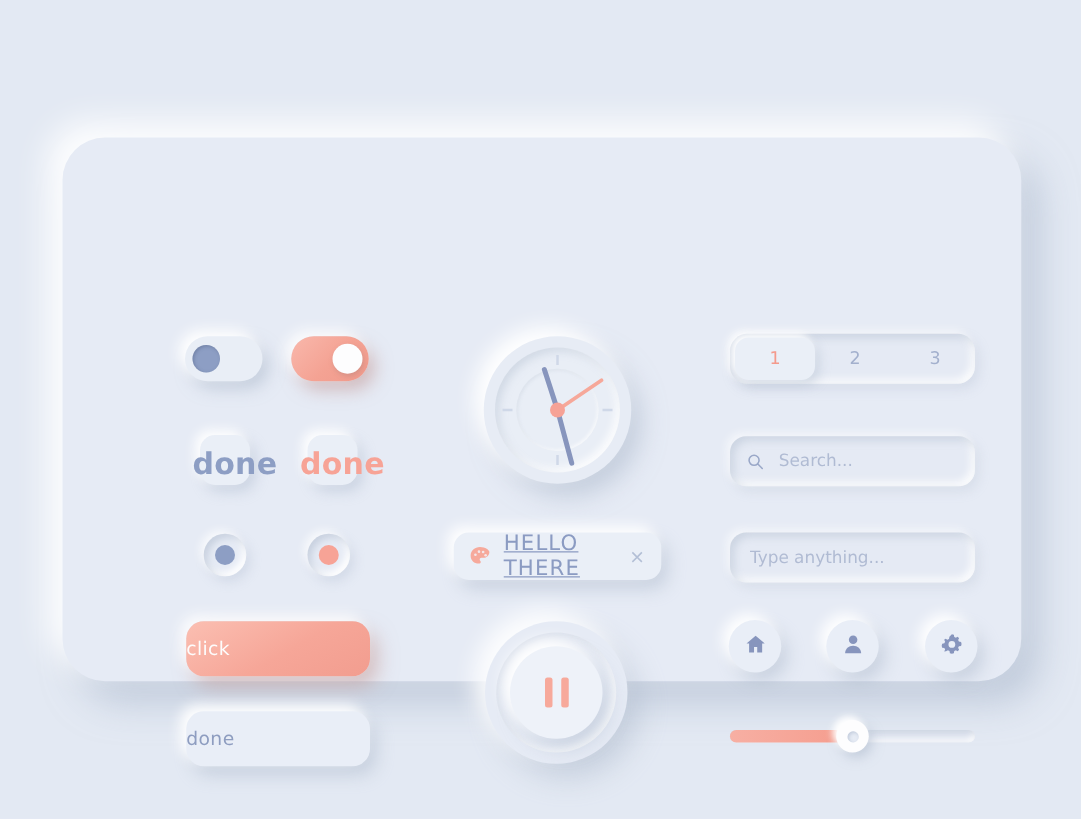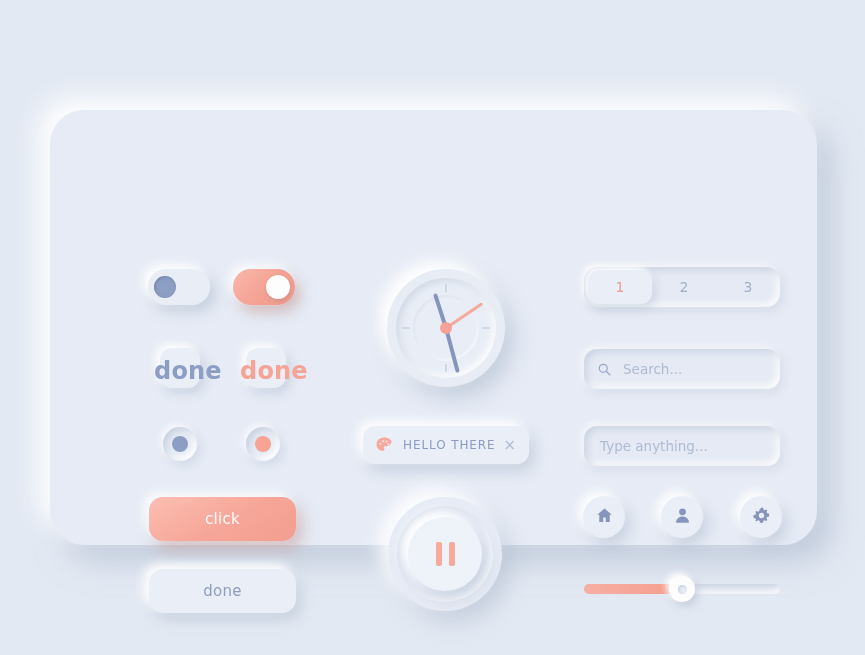--- a/index.html
+++ b/index.html
@@ -76,21 +76,21 @@
       3px 4px 9px rgba(163,177,198,.30);
   }
   .radio .dot{position:absolute;left:9px;top:9px;width:16px;height:16px;border-radius:50%;}
   .radio.r1{left:113px;top:317px;}
   .radio.r1 .dot{background:#8d9ec4;}
   .radio.r2{left:196px;top:317px;}
   .radio.r2 .dot{background:#f7a396;}
 
   
   .btn{position:absolute;width:147px;height:44px;border-radius:14px;
-       display:flex;align-items:center;justify-content:center;
+       display:flex;align-items:center;justify-content:flex-start;
        font-size:15px;letter-spacing:.3px;}
   .btn.primary{left:99px;top:387px;color:#fdfcfc;
     background:linear-gradient(150deg,#fbbfb2 0%,#f6a698 55%,#f29d8f 100%);
     box-shadow:
       -5px -5px 11px rgba(255,255,255,.85),
       6px 8px 15px rgba(195,145,140,.50);
   }
   .btn.secondary{left:99px;top:459px;color:#8e9dc0;
     background:#e9eef7;
     box-shadow:
@@ -133,21 +133,21 @@
 
   
   .chip{position:absolute;left:313px;top:316px;width:166px;height:38px;border-radius:12px;
     display:flex;align-items:center;
     background:#eaeff7;
     box-shadow:
       -5px -5px 11px rgba(255,255,255,1),
       5px 7px 14px rgba(163,177,198,.45);
   }
   .chip .palette{margin-left:11px;width:20px;height:20px;flex:0 0 auto;}
-  .chip .ctext{margin-left:9px;font-size:12px;letter-spacing:.9px;color:#8b9bc2;}
+  .chip .ctext{margin-left:9px;font-size:17px;letter-spacing:.9px;color:#8b9bc2;text-decoration:underline;}
   .chip .cx{position:absolute;right:13px;top:11px;font-size:15px;color:#b3bfd6;line-height:16px;}
 
   
   .pausewrap{position:absolute;left:338px;top:387px;width:114px;height:114px;border-radius:50%;
     background:#e6ebf5;
     box-shadow:
       -9px -9px 18px rgba(255,255,255,.9),
       9px 11px 22px rgba(163,177,198,.45);
   }
   .pausewrap .ring{position:absolute;left:9px;top:9px;width:96px;height:96px;border-radius:50%;

